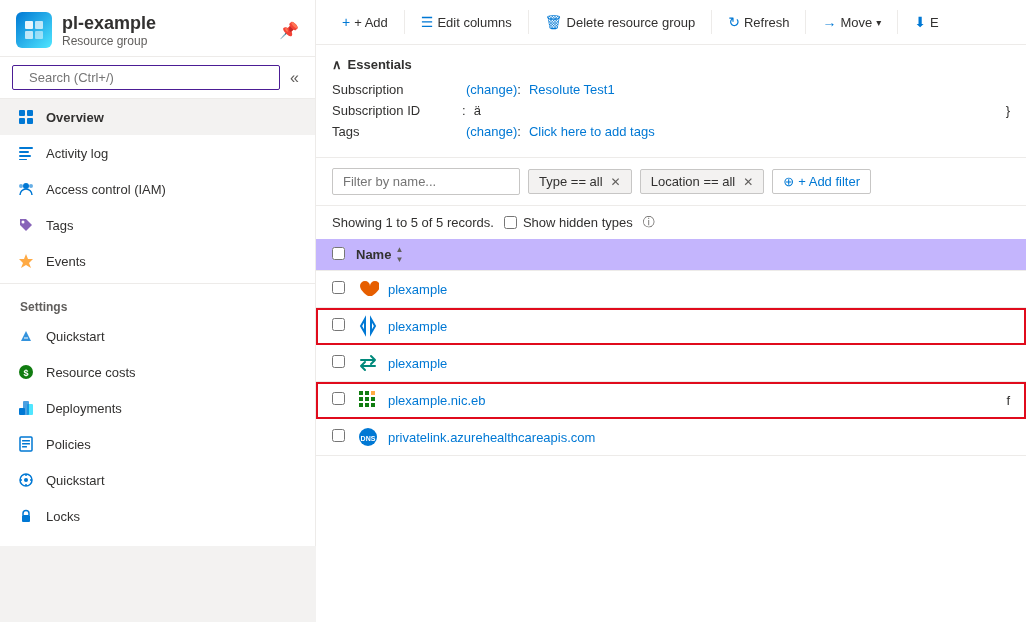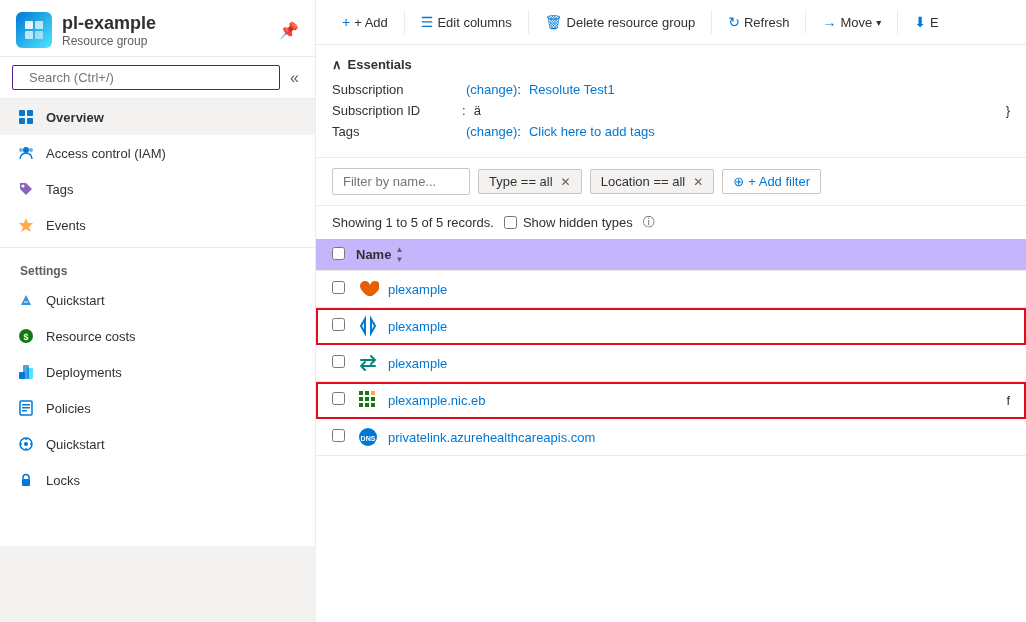--- a/index.html
+++ b/index.html
@@ -38,21 +38,21 @@
     .essentials-header { display: flex; align-items: center; gap: 6px; font-size: 13px; font-weight: 600; color: #323130; margin-bottom: 10px; cursor: pointer; }
     .essentials-row { display: flex; align-items: center; gap: 0; margin-bottom: 6px; font-size: 13px; }
     .essentials-label { color: #323130; min-width: 130px; }
     .essentials-colon { color: #323130; margin-right: 8px; }
     .essentials-value { color: #0078d4; cursor: pointer; }
     .essentials-value.text { color: #323130; }
     .essentials-change { color: #0078d4; cursor: pointer; margin-left: 4px; }
 
     
     .filters-section { padding: 10px 16px; border-bottom: 1px solid #edebe9; display: flex; align-items: center; gap: 8px; flex-shrink: 0; }
-    .filter-input { border: 1px solid #c7c6c5; border-radius: 2px; padding: 5px 10px; font-size: 13px; width: 138px; outline: none; }
+    .filter-input { border: 1px solid #c7c6c5; border-radius: 2px; padding: 5px 10px; font-size: 13px; width: 188px; outline: none; }
     .filter-tag { display: flex; align-items: center; gap: 4px; padding: 4px 10px; background: #f3f2f1; border: 1px solid #c7c6c5; border-radius: 2px; font-size: 13px; color: #323130; }
     .filter-tag .close { cursor: pointer; color: #605e5c; font-size: 12px; margin-left: 4px; }
     .add-filter-btn { display: flex; align-items: center; gap: 4px; padding: 4px 10px; border: 1px solid #c7c6c5; border-radius: 2px; background: none; cursor: pointer; font-size: 13px; color: #0078d4; }
 
     
     .records-info { padding: 8px 16px; display: flex; align-items: center; gap: 10px; flex-shrink: 0; font-size: 13px; color: #323130; }
     .hidden-types-check { display: flex; align-items: center; gap: 6px; }
     .hidden-types-check input { cursor: pointer; }
     .info-icon { color: #605e5c; font-size: 12px; cursor: pointer; }
 
@@ -105,20 +105,31 @@
       <svg width="16" height="16" viewBox="0 0 16 16" fill="none">
         <rect x="1" y="1" width="6" height="6" rx="1" fill="#0078d4"></rect>
         <rect x="9" y="1" width="6" height="6" rx="1" fill="#0078d4"></rect>
         <rect x="1" y="9" width="6" height="6" rx="1" fill="#0078d4"></rect>
         <rect x="9" y="9" width="6" height="6" rx="1" fill="#0078d4"></rect>
       </svg>
     </div>
     <span>Overview</span>
   </div>
 
+  <div class="nav-item">
+    <div class="nav-icon">
+      <svg width="16" height="16" viewBox="0 0 16 16" fill="none">
+        <rect x="1" y="2" width="14" height="2" rx="1" fill="#0078d4"></rect>
+        <rect x="1" y="6" width="10" height="2" rx="1" fill="#0078d4"></rect>
+        <rect x="1" y="10" width="12" height="2" rx="1" fill="#0078d4"></rect>
+        <rect x="1" y="14" width="8" height="1" rx="0.5" fill="#0078d4"></rect>
+      </svg>
+    </div>
+    <span>Activity log</span>
+  </div>
 
   <div class="nav-item">
     <div class="nav-icon">
       <svg width="16" height="16" viewBox="0 0 16 16" fill="none">
         <circle cx="8" cy="5" r="3" fill="#0078d4"></circle>
         <path d="M2 14c0-3.3 2.7-6 6-6s6 2.7 6 6" stroke="#0078d4" stroke-width="1.5" fill="none"></path>
         <circle cx="13" cy="5" r="2" fill="#0078d4" opacity="0.6"></circle>
         <circle cx="3" cy="5" r="2" fill="#0078d4" opacity="0.6"></circle>
       </svg>
     </div>

